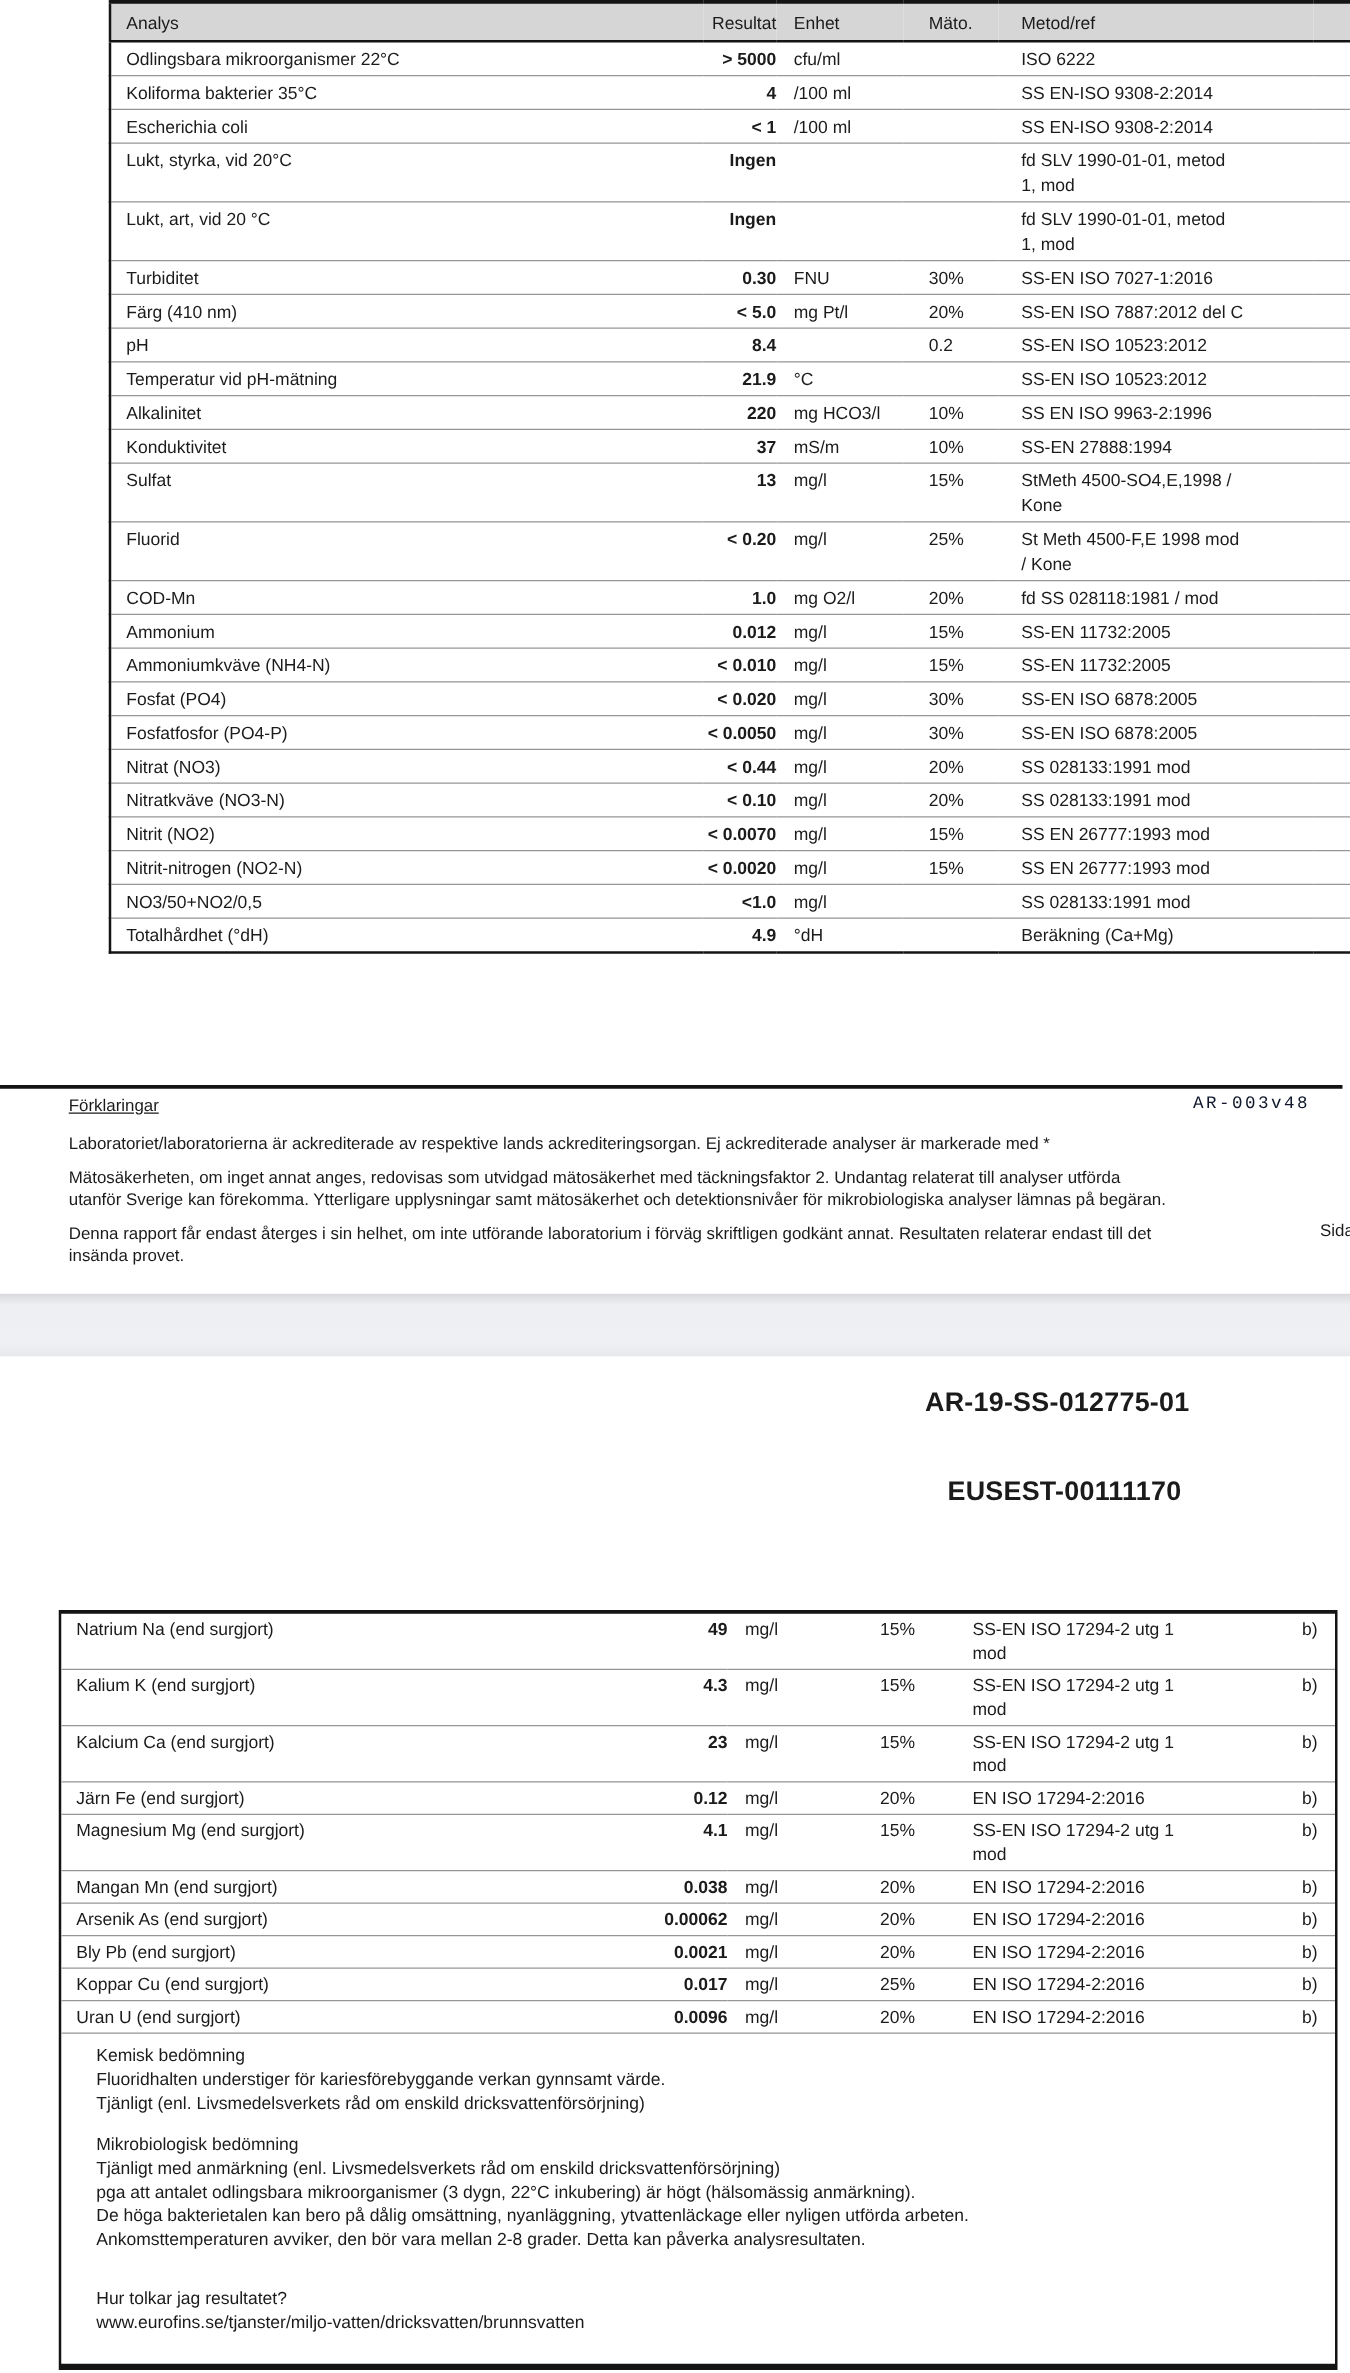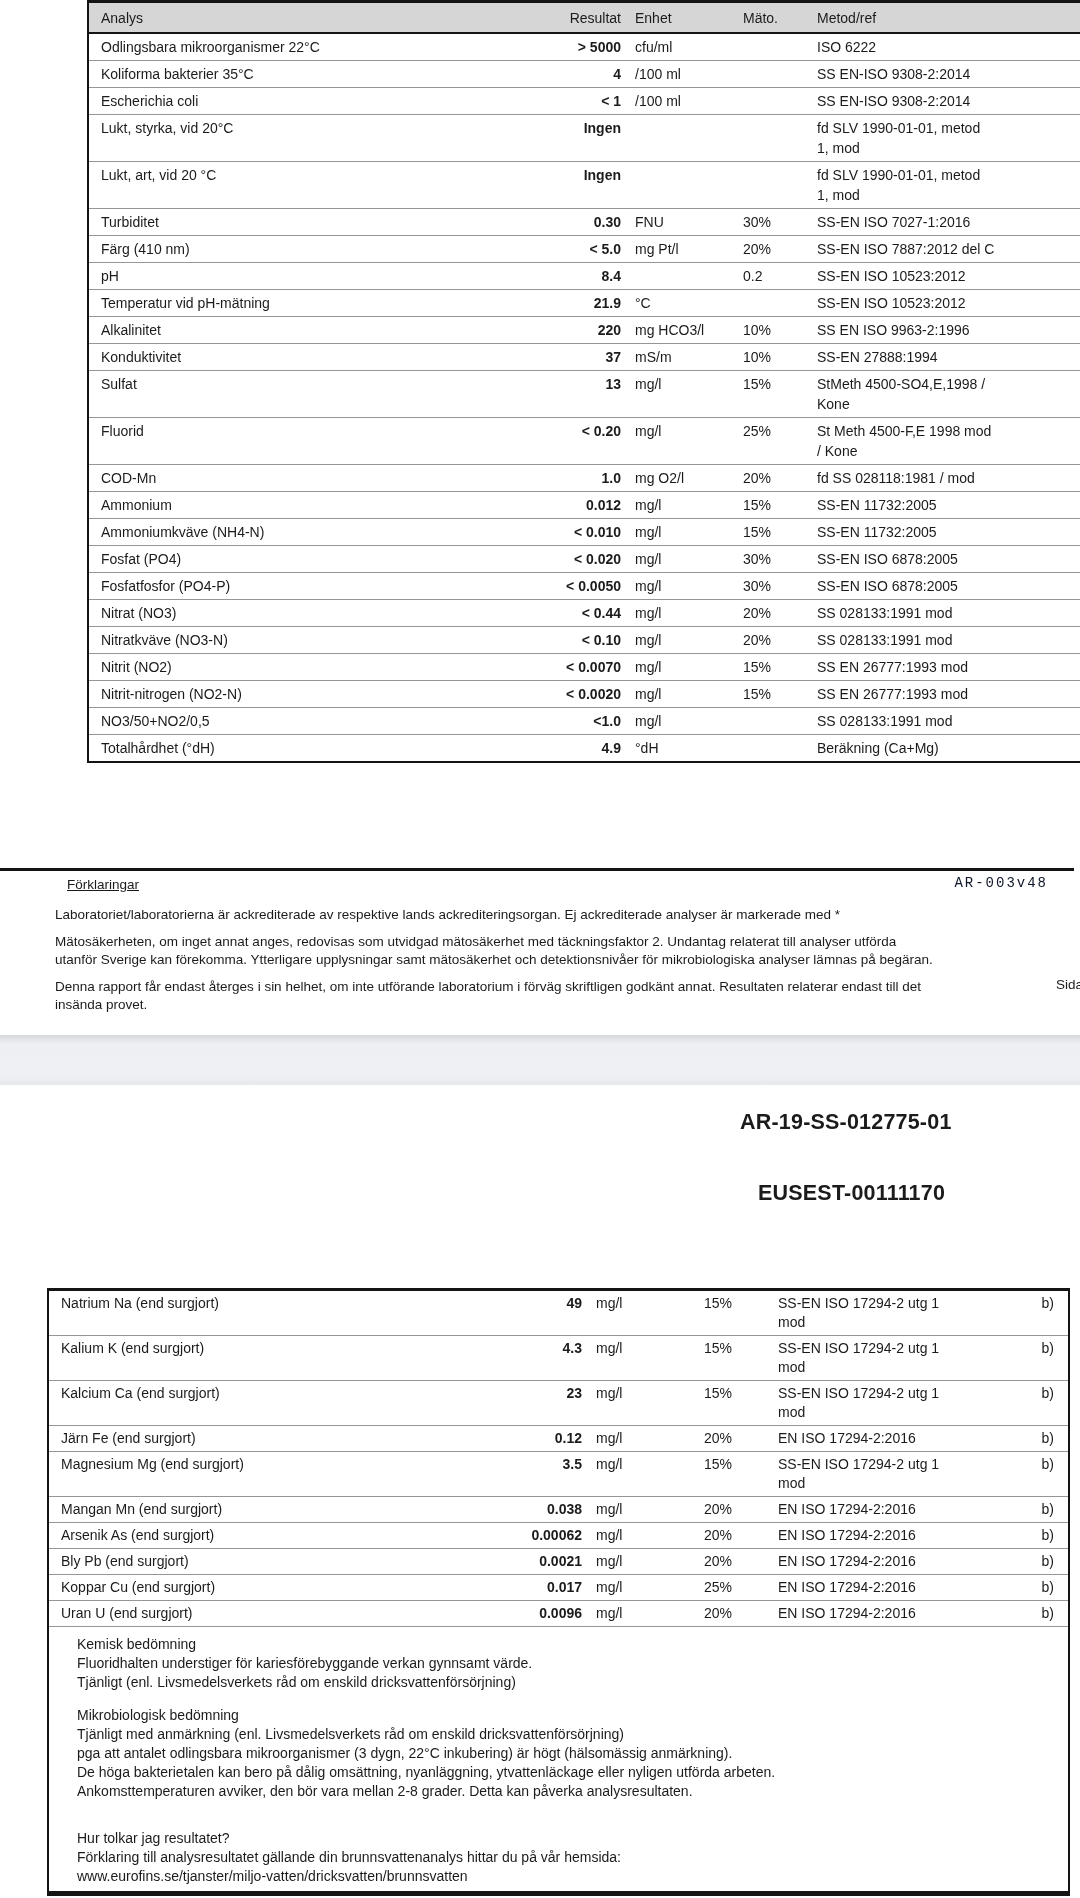--- a/index.html
+++ b/index.html
@@ -38,21 +38,21 @@
 
   
   .hrule {
     position:absolute; left:0; top:868px; width:1074px; height:3px;
     background:#141414;
   }
   .fork {
     position:absolute; left:55px; top:876px; width:1002px;
     font-size:13.5px; line-height:18px;
   }
-  .fork-title { text-decoration:underline; margin-bottom:12px;margin-left:12px; }
+  .fork-title { text-decoration:underline; margin-bottom:12px; }
   .fork p { margin:0 0 9px; max-width:885px; }
   .doc-code {
     position:absolute; top:875px; right:32px;
     font-family:"Liberation Mono","DejaVu Sans Mono",monospace;
     font-size:14px; letter-spacing:2px; color:#0f172a;
   }
   .sida { position:absolute; left:1056px; top:977px; font-size:13.5px; }
 
   
   .page-break {
@@ -410,21 +410,21 @@
             <td class="c-resultat">0.12</td>
             <td class="c-enhet">mg/l</td>
             <td class="c-mato">20%</td>
             <td class="c-metod">
               <div class="metod-text">EN ISO 17294-2:2016</div>
             </td>
             <td class="c-note">b)</td>
           </tr>
           <tr>
             <td class="c-analys">Magnesium Mg (end surgjort)</td>
-            <td class="c-resultat">3.5</td>
+            <td class="c-resultat">4.1</td>
             <td class="c-enhet">mg/l</td>
             <td class="c-mato">15%</td>
             <td class="c-metod">
               <div class="metod-text">SS-EN ISO 17294-2 utg 1 mod</div>
             </td>
             <td class="c-note">b)</td>
           </tr>
           <tr>
             <td class="c-analys">Mangan Mn (end surgjort)</td>
             <td class="c-resultat">0.038</td>
@@ -483,18 +483,17 @@
         <div class="assess-line">Tjänligt (enl. Livsmedelsverkets råd om enskild dricksvattenförsörjning)</div>
         <div class="assess-line"></div>
         <div class="assess-line">Mikrobiologisk bedömning</div>
         <div class="assess-line">Tjänligt med anmärkning (enl. Livsmedelsverkets råd om enskild dricksvattenförsörjning)</div>
         <div class="assess-line">pga att antalet odlingsbara mikroorganismer (3 dygn, 22°C inkubering) är högt (hälsomässig anmärkning).</div>
         <div class="assess-line">De höga bakterietalen kan bero på dålig omsättning, nyanläggning, ytvattenläckage eller nyligen utförda arbeten.</div>
         <div class="assess-line">Ankomsttemperaturen avviker, den bör vara mellan 2-8 grader. Detta kan påverka analysresultaten.</div>
         <div class="assess-line"></div>
         <div class="assess-line"></div>
         <div class="assess-line">Hur tolkar jag resultatet?</div>
-        <div class="assess-line">Förklaring till analysresultatet gällande din brunnsvattenanalys hittar du på vår hemsida:</div>
         <div class="assess-line">www.eurofins.se/tjanster/miljo-vatten/dricksvatten/brunnsvatten</div>
       </div>
   </div>
 
 </div>
 
 </body></html>

